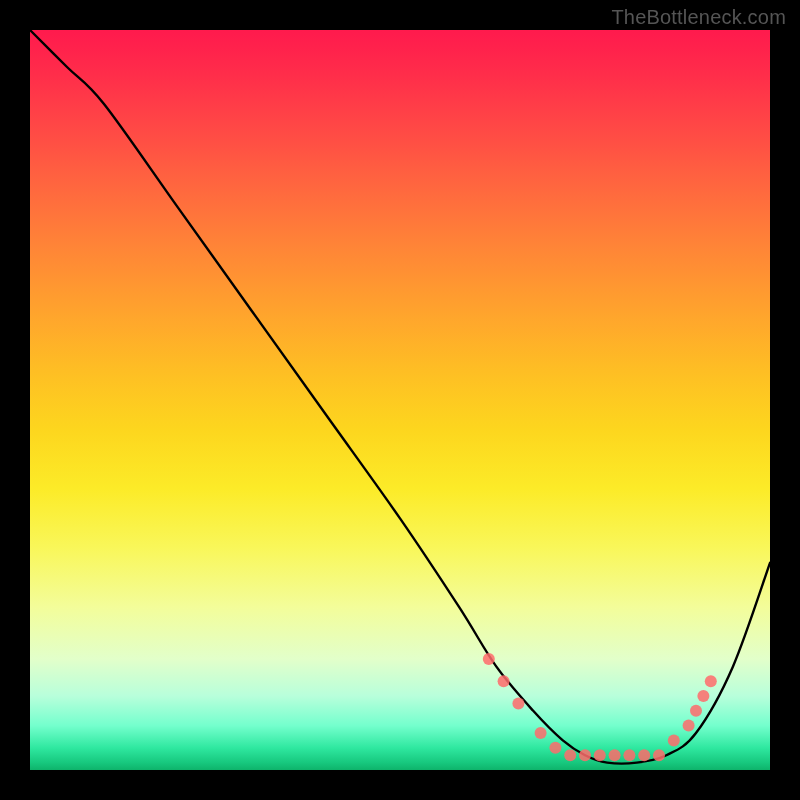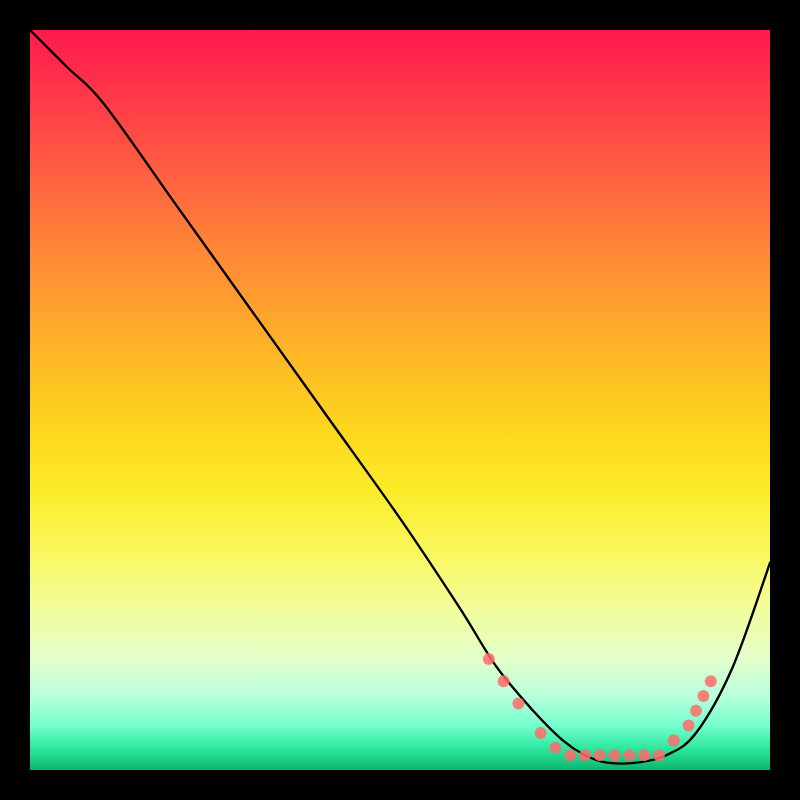--- a/index.html
+++ b/index.html
@@ -62,20 +62,21 @@
     left: 0; top: 0;
     width: 100%;
     height: 100%;
     overflow: visible;
   }
 </style>
 </head>
 <body>
 
 <div class="frame">
+  <div class="watermark">TheBottleneck.com</div>
   <div class="plot">
     <svg class="curve" viewBox="0 0 740 740" preserveAspectRatio="none">
       <path id="curve-path" fill="none" stroke="#000" stroke-width="2.4" stroke-linecap="round" stroke-linejoin="round" d="M 0,0 C 6.166666666666667,6.166666666666667 24.666666666666664,24.666666666666664 37,37 C 49.333333333333336,49.333333333333336 55.5,50.56666666666666 74,74 C 92.5,97.43333333333334 123.33333333333333,143.0666666666667 148,177.60000000000002 C 172.66666666666666,212.13333333333335 197.33333333333334,246.66666666666666 222,281.2 C 246.66666666666666,315.73333333333335 271.3333333333333,350.26666666666665 296,384.8 C 320.6666666666667,419.33333333333337 347.8,456.3333333333333 370,488.4 C 392.2,520.4666666666667 413.16666666666663,552.5333333333334 429.2,577.2 C 445.23333333333335,601.8666666666667 453.8666666666667,619.1333333333333 466.2,636.4 C 478.5333333333333,653.6666666666666 492.1,668.4666666666666 503.20000000000005,680.8 C 514.3000000000001,693.1333333333333 524.1666666666666,703 532.8,710.4 C 541.4333333333333,717.8 547.6,721.5 555,725.2 C 562.4,728.9000000000001 568.5666666666667,731.3666666666667 577.2,732.6 C 585.8333333333334,733.8333333333334 596.9333333333333,733.8333333333334 606.8,732.6 C 616.6666666666666,731.3666666666667 626.5333333333333,730.1333333333334 636.4,725.2 C 646.2666666666667,720.2666666666667 654.9,717.8 666,703 C 677.1,688.2 690.6666666666666,664.7666666666667 703,636.4 C 715.3333333333334,608.0333333333333 733.8333333333334,550.0666666666666 740,532.8"></path>
       <g id="markers">
           <circle cx="458.8" cy="629" r="6" fill="#ff6b6b" fill-opacity="0.85"></circle>
           <circle cx="473.6" cy="651.2" r="6" fill="#ff6b6b" fill-opacity="0.85"></circle>
           <circle cx="488.40000000000003" cy="673.4" r="6" fill="#ff6b6b" fill-opacity="0.85"></circle>
           <circle cx="510.59999999999997" cy="703" r="6" fill="#ff6b6b" fill-opacity="0.85"></circle>
           <circle cx="525.4" cy="717.8" r="6" fill="#ff6b6b" fill-opacity="0.85"></circle>
           <circle cx="540.1999999999999" cy="725.2" r="6" fill="#ff6b6b" fill-opacity="0.85"></circle>

